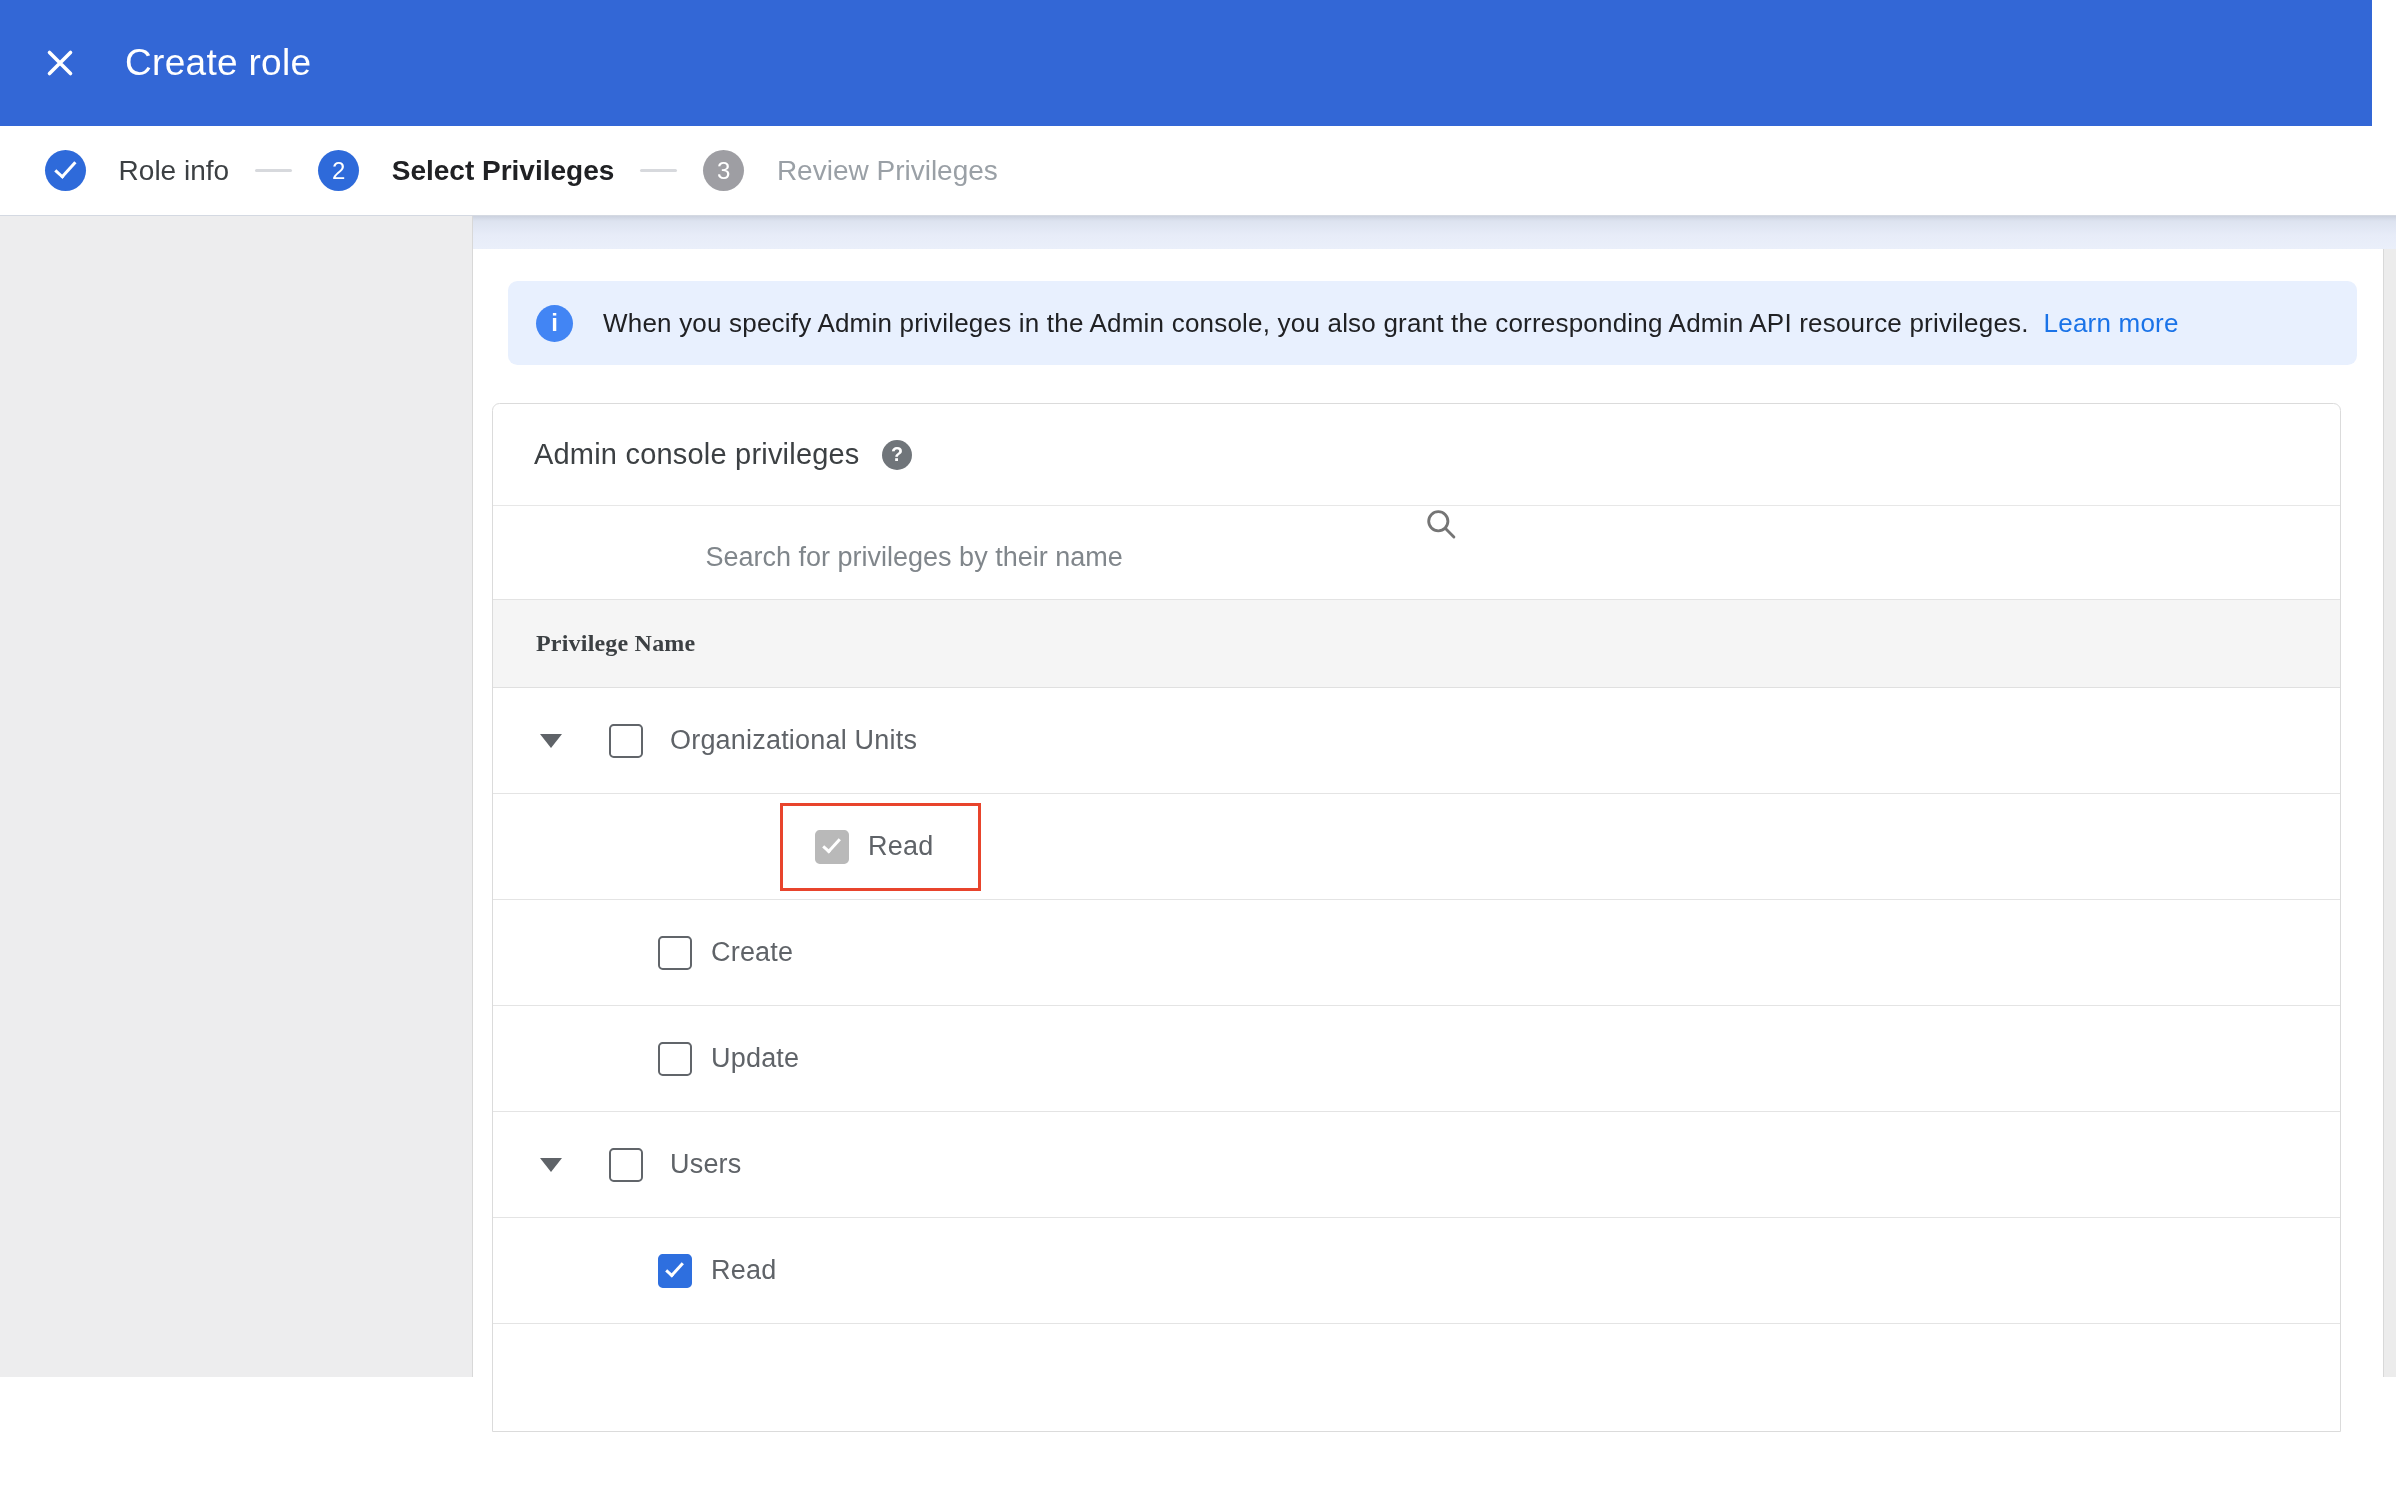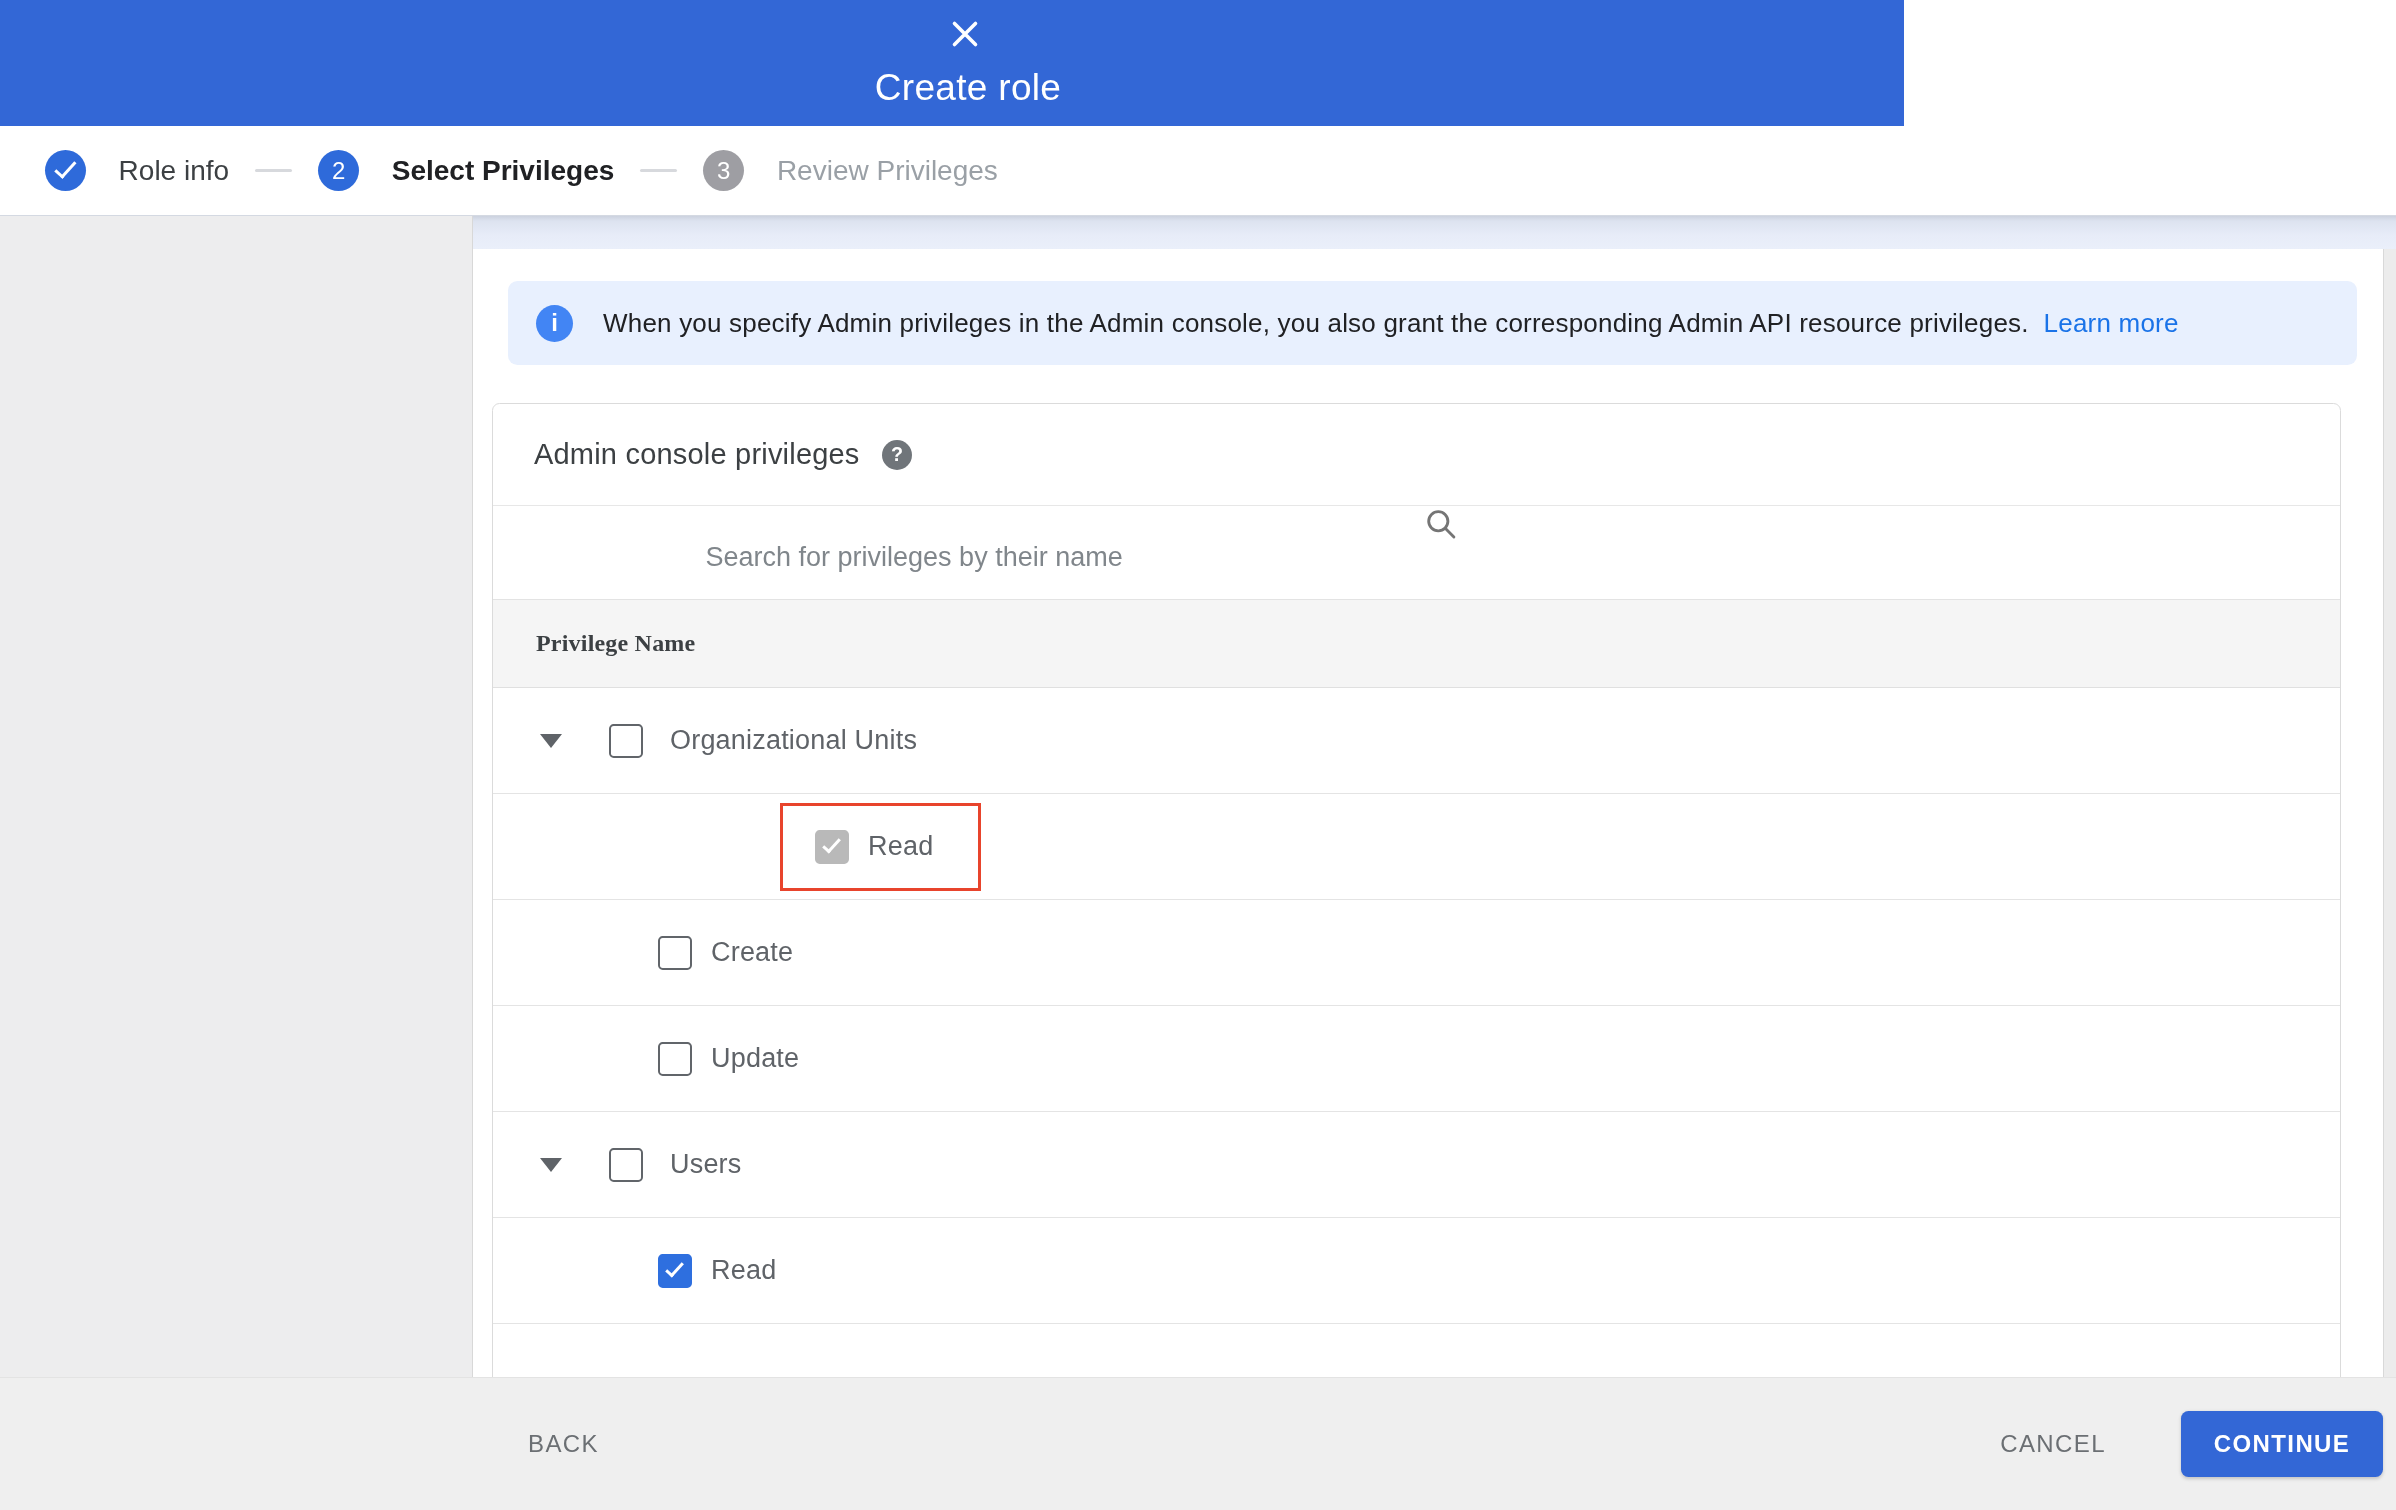--- a/index.html
+++ b/index.html
@@ -1,22 +1,22 @@
 <!DOCTYPE html>
 <html style="font-size:15px"><head>
 <meta charset="utf-8">
 <style>
   * { margin:0; padding:0; box-sizing:border-box; }
   html,body { background:#fff; }
   body { font-family:"Liberation Sans","DejaVu Sans",sans-serif; }
   .screen { position:relative; width:2397px; height:1510px; overflow:hidden; background:#fff; }
 
   
-  .appbar { position:absolute; left:0; top:0; width:1904px; height:126px; background:#3367d6;
-            display:flex; align-items:center;flex-direction:column; }
+  .appbar { position:absolute; left:0; top:0; width:2372px; height:126px; background:#3367d6;
+            display:flex; align-items:center; }
   .close-btn { width:67px; height:67px; margin-left:26px; display:flex; align-items:center; justify-content:center;
                cursor:pointer; border-radius:50%; }
   .appbar-title { color:#fff; font-size:37px; font-weight:500; letter-spacing:0.3px; margin-left:32px; }
 
   
   .stepper { position:absolute; left:0; top:126px; width:2397px; height:90px; background:#fff;
              border-bottom:1.9px solid #d4d9e2; display:flex; align-items:center; padding-left:45px; z-index:5; }
   .step { display:flex; align-items:center;gap:12px; }
   .step-circle { width:41px; height:41px; border-radius:50%; display:flex; align-items:center; justify-content:center;
                  color:#fff; font-size:24px; font-weight:500; flex:none; }
@@ -178,20 +178,15 @@
         </div>
         <div class="prow child">
           <span class="cb chk">
             <span class="mark"></span>
           </span>
           <span class="plabel">Read</span>
         </div>
       </div>
   </div>
 
-  <div class="footer">
-    <button class="btn-text btn-back">BACK</button>
-    <button class="btn-text btn-cancel">CANCEL</button>
-    <button class="btn-continue">CONTINUE</button>
-  </div>
 
 </div>
 
 
 </body></html>

